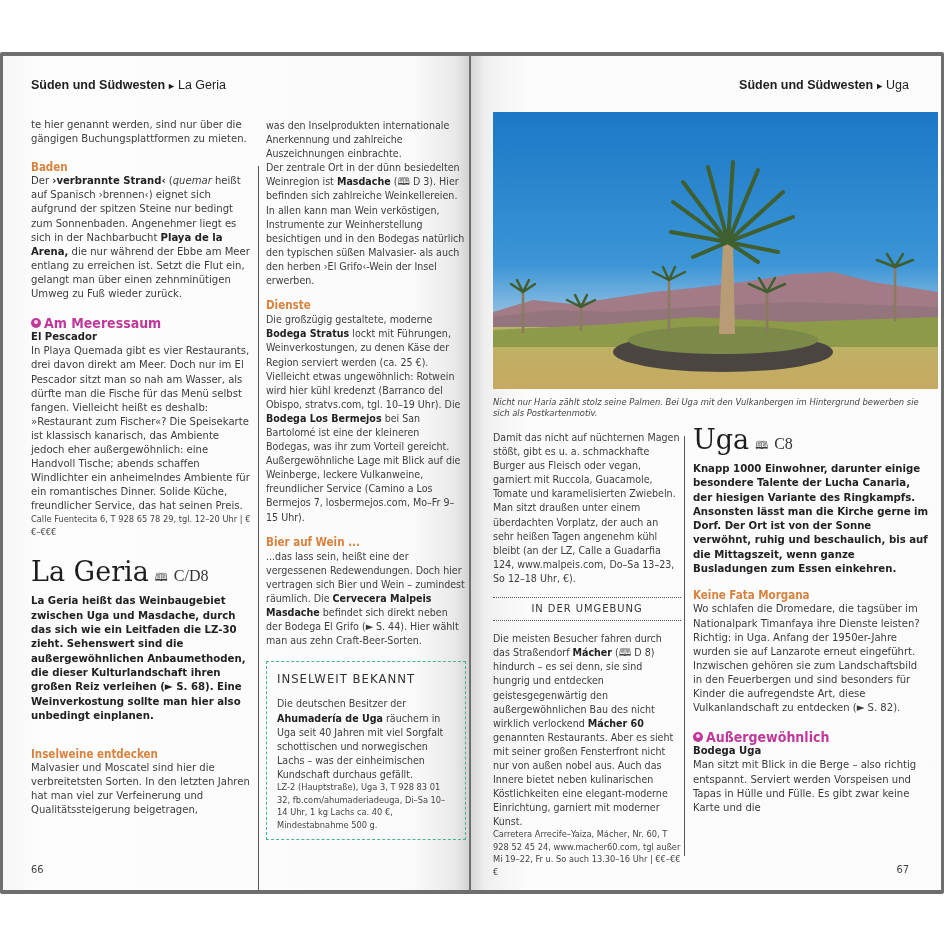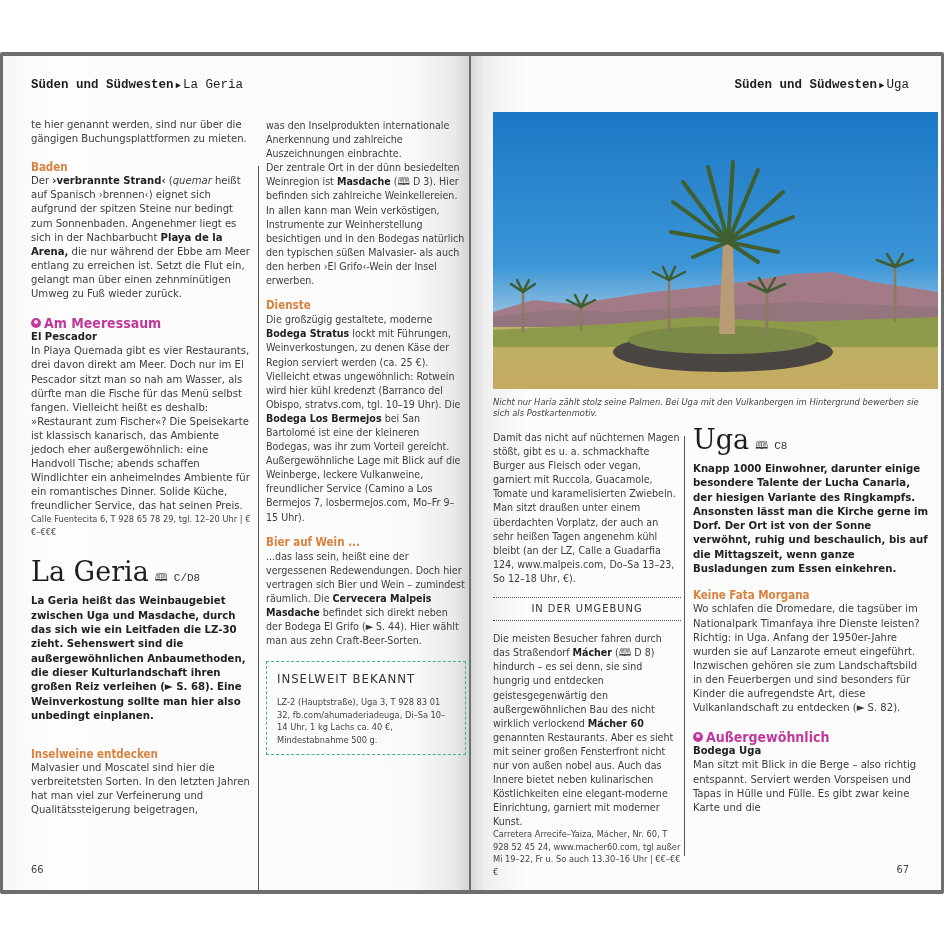--- a/index.html
+++ b/index.html
@@ -10,38 +10,38 @@
     position: absolute; left: 0; top: 52px; width: 944px; height: 842px;
     background: #6e6e6e; border-radius: 2px;
   }
   .page {
     position: absolute; top: 4px; height: 834px; background: #fbfbfb; overflow: hidden;
   }
   .page.left { left: 3px; width: 466px; background: linear-gradient(to right, #f7f7f7 0%, #fdfdfd 10%, #fafafa 88%, #e9e9e9 97%, #d2d2d2 100%); }
   .page.right { left: 471px; width: 470px; background: linear-gradient(to right, #d7d7d7 0%, #efefef 3%, #fcfcfc 12%, #fbfbfb 100%); }
 
   .running-head {
-    position: absolute; top: 22px; font-family: Liberation Mono, monospace;
+    position: absolute; top: 22px; font-family: Liberation Sans, sans-serif;
     font-size: 12.5px; color: #1e1e1e; white-space: nowrap;
   }
   .running-head b { font-weight: bold; }
   .running-head .arrow { font-size: 9px; margin: 0 2px; }
   .running-head .place { font-weight: normal; }
 
   .col { position: absolute; font-size: 11.2px; line-height: 14.1px; color: #3c3c3c; }
   .col p { margin: 0; }
   .col .bold { font-weight: bold; color: #222; }
   .sub { color: #d9823e; font-weight: bold; font-size: 11.5px; margin-top: 11px; }
   .tip-label { color: #c0399a; font-weight: bold; font-size: 14px; margin-top: 15px; display: flex; align-items: center; gap: 3px; }
   .tip-dot { width: 10px; height: 10px; border-radius: 50%; background: #c0399a; display: inline-block; position: relative; }
   .tip-dot::after { content: ""; position: absolute; left: 3px; top: 2px; width: 4px; height: 4px; border-radius: 50%; background: #f6d6ec; }
   .addr { font-size: 9.2px; line-height: 12.5px; color: #444; margin-top: 2px; }
   .h2 { font-family: "DejaVu Serif", "Liberation Serif", serif; font-size: 27px; color: #1d1d1d; line-height: 32px; display: flex; align-items: baseline; gap: 6px; margin-top: 18px; }
   .h2 .map { font-family: "DejaVu Sans", sans-serif; font-size: 11px; color: #333; }
-  .h2 .ref { font-family: Liberation Mono, monospace; font-size: 11px; color: #333; }
+  .h2 .ref { font-family: Liberation Serif, serif; font-size: 16px; color: #333; }
   .lead { font-weight: bold; color: #222; font-size: 11.3px; line-height: 14.3px; margin-top: 8px; }
   .col-rule { position: absolute; width: 1px; background: #555; }
 
   .infobox { margin-top: 14px; border: 1.5px dashed #48b48a; padding: 10px 10px 8px 10px; }
   .infobox-title { text-align: left; font-size: 13px; letter-spacing: 1px; color: #333; margin-bottom: 10px; font-family: "DejaVu Sans Condensed", "Liberation Sans Narrow", sans-serif; }
 
   .umgebung-head { border-top: 1px dotted #555; border-bottom: 1px dotted #555; text-align: center; font-size: 11px; letter-spacing: 1px; padding: 4px 0; margin: 12px 0 10px 0; color: #333; }
 
   .page-num { position: absolute; bottom: 14px; font-size: 11px; color: #444; }
 
@@ -90,20 +90,21 @@
       <p><span>Der zentrale Ort in der dünn besiedelten Weinregion ist </span><span class="bold">Masdache</span><span> (🕮 D 3). Hier befinden sich zahlreiche Weinkellereien. In allen kann man Wein verköstigen, Instrumente zur Weinherstellung besichtigen und in den Bodegas natürlich den typischen süßen Malvasier- als auch den herben ›El Grifo‹-Wein der Insel erwerben.</span></p>
 
       <div class="sub">Dienste</div>
       <p><span>Die großzügig gestaltete, moderne </span><span class="bold">Bodega Stratus</span><span> lockt mit Führungen, Weinverkostungen, zu denen Käse der Region serviert werden (ca. 25 €). Vielleicht etwas ungewöhnlich: Rotwein wird hier kühl kredenzt (Barranco del Obispo, stratvs.com, tgl. 10–19 Uhr). Die </span><span class="bold">Bodega Los Bermejos</span><span> bei San Bartolomé ist eine der kleineren Bodegas, was ihr zum Vorteil gereicht. Außergewöhnliche Lage mit Blick auf die Weinberge, leckere Vulkanweine, freundlicher Service (Camino a Los Bermejos 7, losbermejos.com, Mo–Fr 9–15 Uhr).</span></p>
 
       <div class="sub">Bier auf Wein ...</div>
       <p><span>...das lass sein, heißt eine der vergessenen Redewendungen. Doch hier vertragen sich Bier und Wein – zumindest räumlich. Die </span><span class="bold">Cervecera Malpeis Masdache</span><span> befindet sich direkt neben der Bodega El Grifo (► S. 44). Hier wählt man aus zehn Craft-Beer-Sorten.</span></p>
 
       <div class="infobox">
         <div class="infobox-title">INSELWEIT BEKANNT</div>
+        <p><span>Die deutschen Besitzer der </span><span class="bold">Ahumadería de Uga</span><span> räuchern in Uga seit 40 Jahren mit viel Sorgfalt schottischen und norwegischen Lachs – was der einheimischen Kundschaft durchaus gefällt.</span></p>
         <p class="addr">LZ-2 (Hauptstraße), Uga 3, T 928 83 01 32, fb.com/ahumaderiadeuga, Di–Sa 10–14 Uhr, 1 kg Lachs ca. 40 €, Mindestabnahme 500 g.</p>
       </div>
     </div>
 
     <div class="page-num" style="left:28px;">66</div>
   </div>
 
   <div class="page right">
     <div class="running-head" style="right:32px;">
       <b>Süden und Südwesten</b><span class="arrow">►</span><span class="place">Uga</span>

